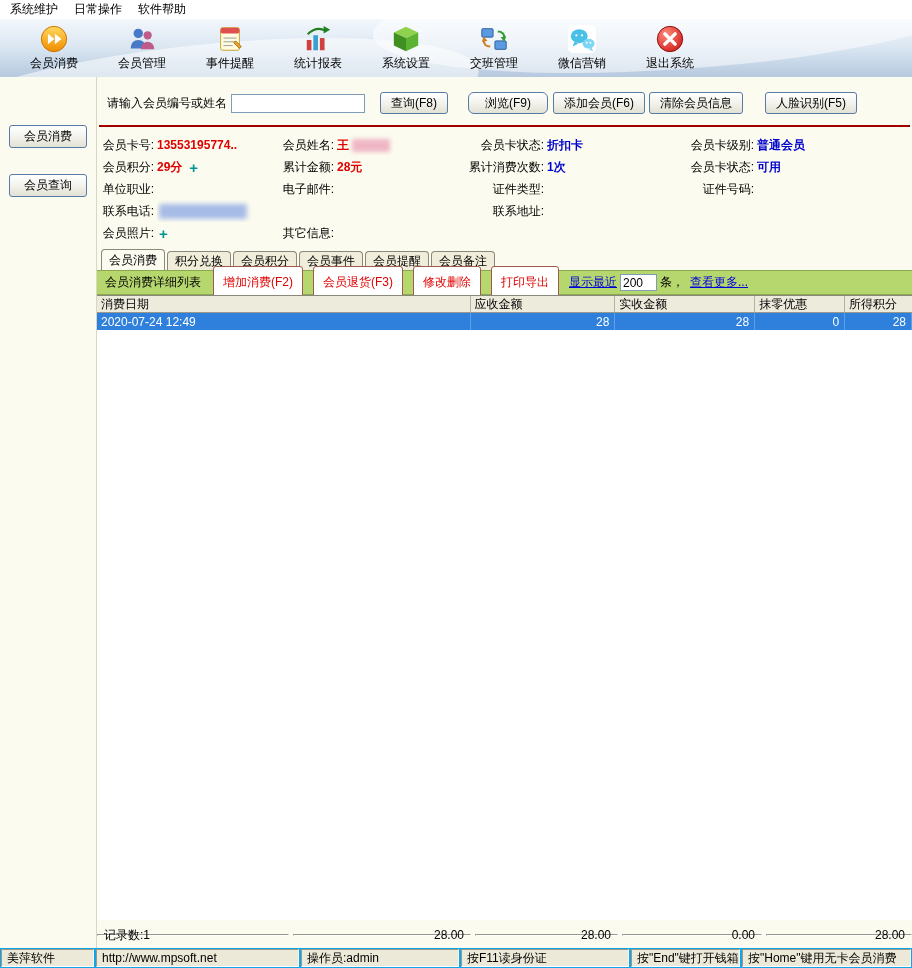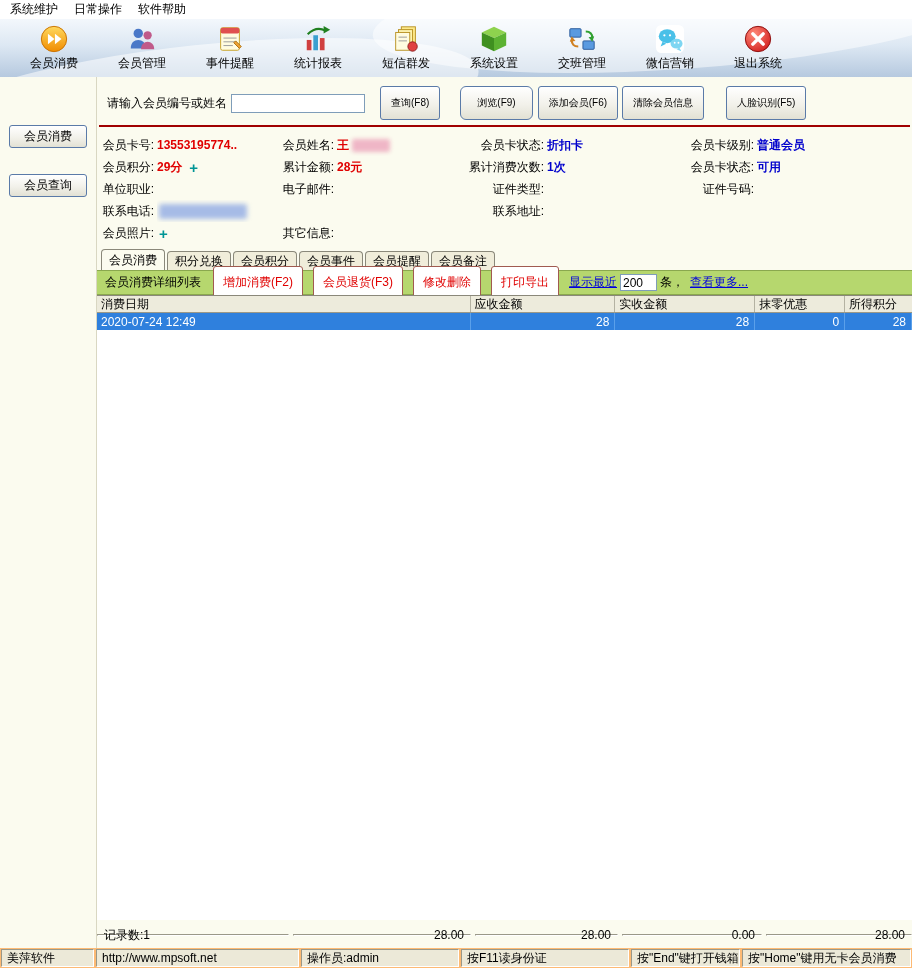--- a/index.html
+++ b/index.html
@@ -32,23 +32,23 @@
     background:linear-gradient(#ffffff,#f2f1ea 55%,#e2e1d4); border:1px solid #5a7aa8; border-radius:3px;
     display:flex; align-items:center; justify-content:center; font-size:12px; }
   .side-btn.first { margin-top:48px; }
 
   .main { flex:1; display:flex; flex-direction:column; background:#fbfbef; min-width:0; }
 
   
   .search-row { margin:14px 6px 0 10px; height:24px; display:flex; align-items:center; }
   .search-label { white-space:nowrap; }
   .search-input { width:134px; height:19px; margin-left:4px; border:1px solid #7f9db9; background:#fff; font-size:12px; padding:1px 3px; font-family:inherit; }
-  .btn { height:34px; padding:0 10px; cursor:pointer; white-space:nowrap;
+  .btn { height:22px; padding:0 10px; cursor:pointer; white-space:nowrap;
     background:linear-gradient(#ffffff,#f2f1ea 55%,#e2e1d4); border:1px solid #5a7aa8; border-radius:3px;
-    font-size:10px; font-family:inherit; display:flex; align-items:center; }
+    font-size:12px; font-family:inherit; display:flex; align-items:center; }
   .b-query { margin-left:15px; }
   .b-browse { margin-left:20px; padding:0 16px;border-radius:6px; }
   .b-add { margin-left:5px; }
   .b-clear { margin-left:4px; }
   .b-face { margin-left:22px; }
 
   .red-line { border-top:2px solid #a00000; margin:10px 2px 0 2px; }
 
   
   .member-grid { display:grid; grid-template-columns:60px 124px 56px 124px 86px 114px 96px 1fr; margin-top:7px; }
@@ -91,21 +91,21 @@
   .grid-body { flex:1; background:#ffffff; }
 
   
   .grid-footer { display:flex; height:20px; background:#fbfbef; padding:14px 0; gap:4px; }
   .gf-box { border:1px solid; border-color:#9a9888 #ffffff #ffffff #9a9888; background:#f5f3e6;
     display:flex; align-items:center; padding:0 6px; }
   .gf-box.num { justify-content:flex-end; }
   .f1 { width:192px; } .f2 { width:178px; } .f3 { width:143px; } .f4 { width:140px; } .f5 { flex:1; }
 
   
-  .statusbar { height:20px; background:#fdba74; display:flex; gap:2px; padding:1px; }
+  .statusbar { height:20px; background:#0ea5e9; display:flex; gap:2px; padding:1px; }
   .sb-seg { border:1px solid; border-color:#9a9888 #ffffff #ffffff #9a9888; background:#ece9d8;
     display:flex; align-items:center; padding:0 5px; white-space:nowrap; overflow:hidden; }
   .s1 { width:93px; } .s2 { width:203px; } .s3 { width:158px; } .s4 { width:168px; } .s5 { width:109px; } .s6 { flex:1; }
 </style>
 </head>
 <body>
 
 <div class="menubar">
   <div class="mitem">系统维护</div>
   <div class="mitem">日常操作</div>
@@ -158,33 +158,20 @@
       <span>
         <svg viewBox="0 0 32 32">
             <rect x="4" y="17" width="5" height="11" fill="#d04040"></rect>
             <rect x="11" y="12" width="5" height="16" fill="#3aa0d0"></rect>
             <rect x="18" y="15" width="5" height="13" fill="#d04040"></rect>
             <path d="M5 11 Q14 2 24 7" stroke="#208020" stroke-width="2.2" fill="none"></path>
             <path d="M22 2 l7 4 -7 4z" fill="#208020"></path>
           </svg>
       </span>
       <span class="tlabel">统计报表</span>
-    </div>
-    <div class="titem">
-      <span>
-        <svg viewBox="0 0 32 32">
-            <rect x="11" y="3" width="15" height="19" fill="#fde98a" stroke="#b89020"></rect>
-            <rect x="8" y="6" width="15" height="19" fill="#fdf3b0" stroke="#b89020"></rect>
-            <rect x="5" y="9" width="15" height="19" fill="#fffce0" stroke="#b89020"></rect>
-            <line x1="8" y1="14" x2="17" y2="14" stroke="#999"></line>
-            <line x1="8" y1="18" x2="17" y2="18" stroke="#999"></line>
-            <circle cx="23" cy="24" r="5" fill="#e04040" stroke="#902020"></circle>
-          </svg>
-      </span>
-      <span class="tlabel">短信群发</span>
     </div>
     <div class="titem">
       <span>
         <svg viewBox="0 0 32 32">
             <path d="M16 3 L29 9 16 15 3 9z" fill="#8ed24e"></path>
             <path d="M3 9 L16 15 V29 L3 23z" fill="#3f9020"></path>
             <path d="M29 9 L16 15 V29 L29 23z" fill="#5cb232"></path>
           </svg>
       </span>
       <span class="tlabel">系统设置</span>

